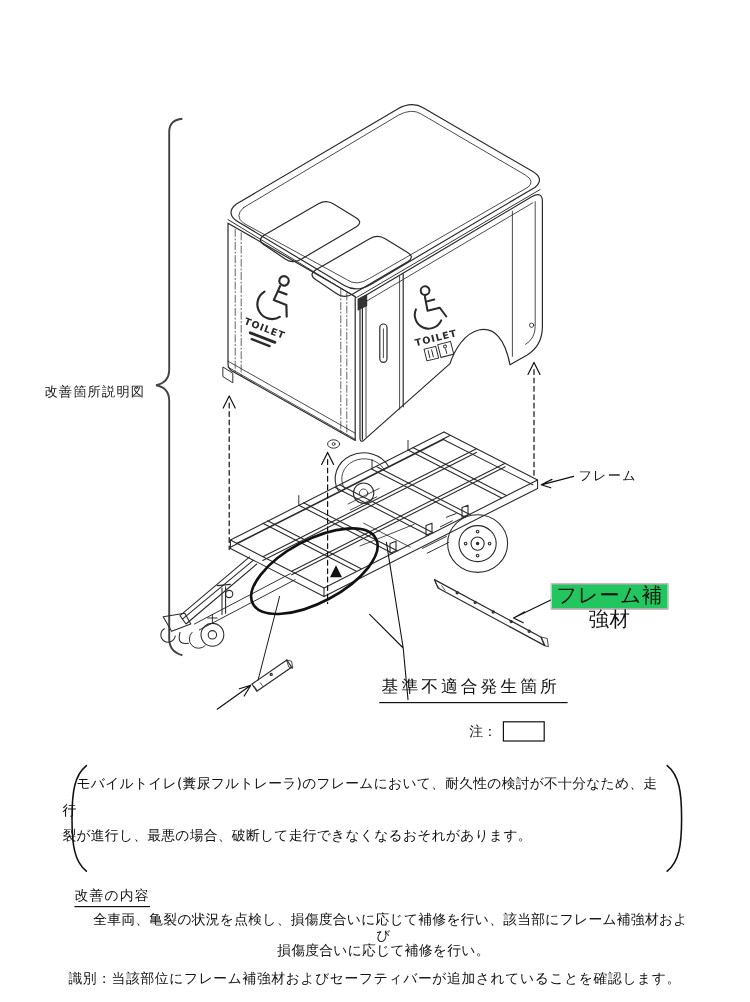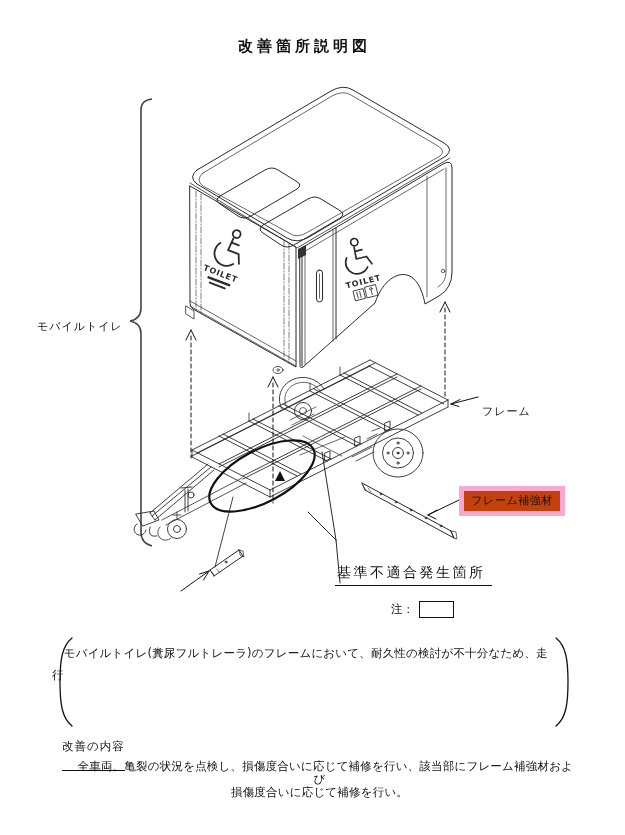--- a/index.html
+++ b/index.html
@@ -1,31 +1,31 @@
 <!DOCTYPE html>
 <html><head>
 <meta charset="utf-8">
 <style>
   html,body{margin:0;padding:0;background:#e8e8e8;}
   #page{position:relative;width:625px;height:835px;background:#ffffff;margin:0 auto;
         font-family:"DejaVu Sans","Liberation Sans",sans-serif;color:#111;overflow:hidden;}
   .abs{position:absolute;}
   #doc-title{left:238px;top:37px;font-size:15px;font-weight:700;letter-spacing:4px;}
   #bracket-label{left:37px;top:319px;font-size:11px;letter-spacing:1px;}
-  #frame-label{left:482px;top:404px;font-size:11px;letter-spacing:1px;}
-  .callout-box{border:5px solid #f9a8d4;text-align:center;font-size:11px;background:#c2410c;}
+  #frame-label{left:482px;top:389px;font-size:11px;letter-spacing:1px;}
+  .callout-box{border:1px solid #f9a8d4;text-align:center;font-size:17px;background:#22c55e;}
   #frame-reinforcement-box{left:459px;top:486px;width:96px;height:20px;line-height:20px;letter-spacing:0.5px;}
   #safety-bar-box{left:142px;top:592px;width:99px;height:23px;line-height:23px;letter-spacing:1.5px;}
-  #defect-label{left:335px;top:564px;font-size:14px;letter-spacing:2.5px;
+  #defect-label{left:316px;top:564px;font-size:14px;letter-spacing:2.5px;
                 border-bottom:1.3px solid #111;padding:0 6px 3px 2px;}
   #note-row{left:391px;top:601px;display:flex;align-items:center;gap:5px;font-size:11.5px;}
   #note-box{display:inline-block;width:33px;height:15px;border:1px solid #111;background:#fff;}
   #problem-box{left:52px;top:643px;width:496px;font-size:11.5px;line-height:21.5px;letter-spacing:0.2px;}
   #improvement-heading{left:62px;top:739px;font-size:11.5px;letter-spacing:1px;
-                       border-bottom:1px solid #111;padding-bottom:16px;}
+                       border-bottom:1px solid #111;padding-bottom:1px;}
   #improvement-text{left:62px;top:760px;width:515px;font-size:11.5px;line-height:13px;letter-spacing:0.2px;text-align:center;}
   #identification-line{left:57px;top:808px;font-size:11.5px;letter-spacing:0.5px;}
   svg{position:absolute;left:0;top:0;}
 </style>
 </head>
 <body>
 
 <div id="page">
 
   <svg width="625" height="835" viewBox="0 0 625 835">
@@ -190,40 +190,41 @@
       <path d="M 181,591 L 209,571 M 209,571 L 199.5,574 M 209,571 L 203.5,580"></path>
       <path d="M 233,497 L 215,567" stroke-width="0.8"></path>
 
       <path d="M 322,452 L 336,540 M 308,512 L 336,540 M 336,540 L 340,583" stroke-width="0.9"></path>
 
       <path d="M 72,638 C 62,646 60,660 60,682 C 60,704 62,718 72,726" stroke-width="1.3"></path>
       <path d="M 556,638 C 566,646 568,660 568,682 C 568,704 566,718 556,726" stroke-width="1.3"></path>
     </g>
   </svg>
 
-  <div class="abs" id="doc-title">改善箇所説明図</div>
-
-  <div class="abs" id="bracket-label">モバイルトイレ</div>
+
+  <div class="abs" id="bracket-label">改善箇所説明図</div>
 
   <div class="abs" id="frame-label">フレーム</div>
 
   <div class="abs callout-box" id="frame-reinforcement-box">フレーム補強材</div>
 
 
   <div class="abs" id="defect-label">基準不適合発生箇所</div>
 
   <div class="abs" id="note-row">
     <span>注：</span>
     <span id="note-box"></span>
   </div>
 
   <div class="abs" id="problem-box">
     <div>　モバイルトイレ(糞尿フルトレーラ)のフレームにおいて、耐久性の検討が不十分なため、走行</div>
+    <div>裂が進行し、最悪の場合、破断して走行できなくなるおそれがあります。</div>
   </div>
 
   <div class="abs" id="improvement-heading">改善の内容</div>
 
   <div class="abs" id="improvement-text">
     <div>　全車両、亀裂の状況を点検し、損傷度合いに応じて補修を行い、該当部にフレーム補強材および</div>
     <div>損傷度合いに応じて補修を行い。</div>
   </div>
 
+  <div class="abs" id="identification-line">識別：当該部位にフレーム補強材およびセーフティバーが追加されていることを確認します。</div>
 </div>
 
 </body></html>

